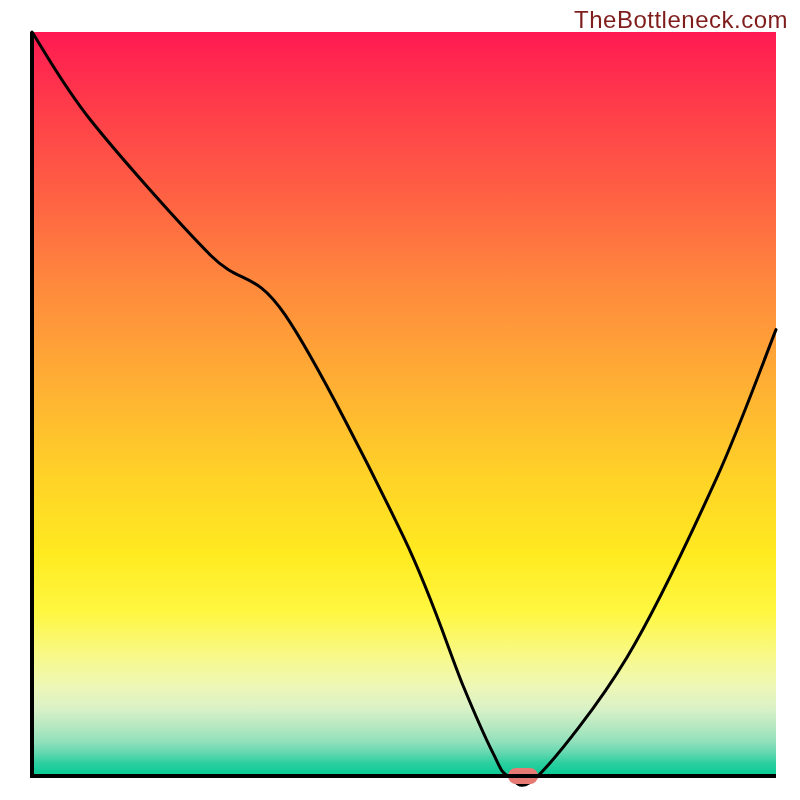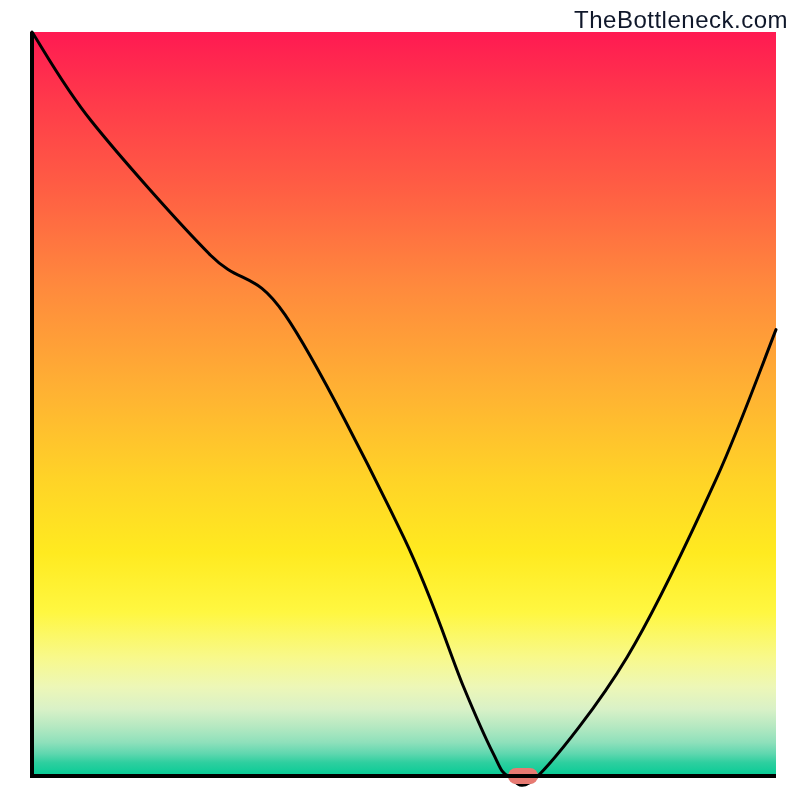--- a/index.html
+++ b/index.html
@@ -15,21 +15,21 @@
     width: 800px;
     height: 800px;
     background: #ffffff;
   }
   .watermark {
     position: absolute;
     top: 6px;
     right: 12px;
     font-size: 24px;
     font-weight: 500;
-    color: #0f172a;
+    color: #7f1d1d;
     letter-spacing: 0.5px;
     z-index: 10;
     pointer-events: none;
   }
   .plot-area {
     position: absolute;
     left: 32px;
     top: 32px;
     width: 744px;
     height: 744px;

